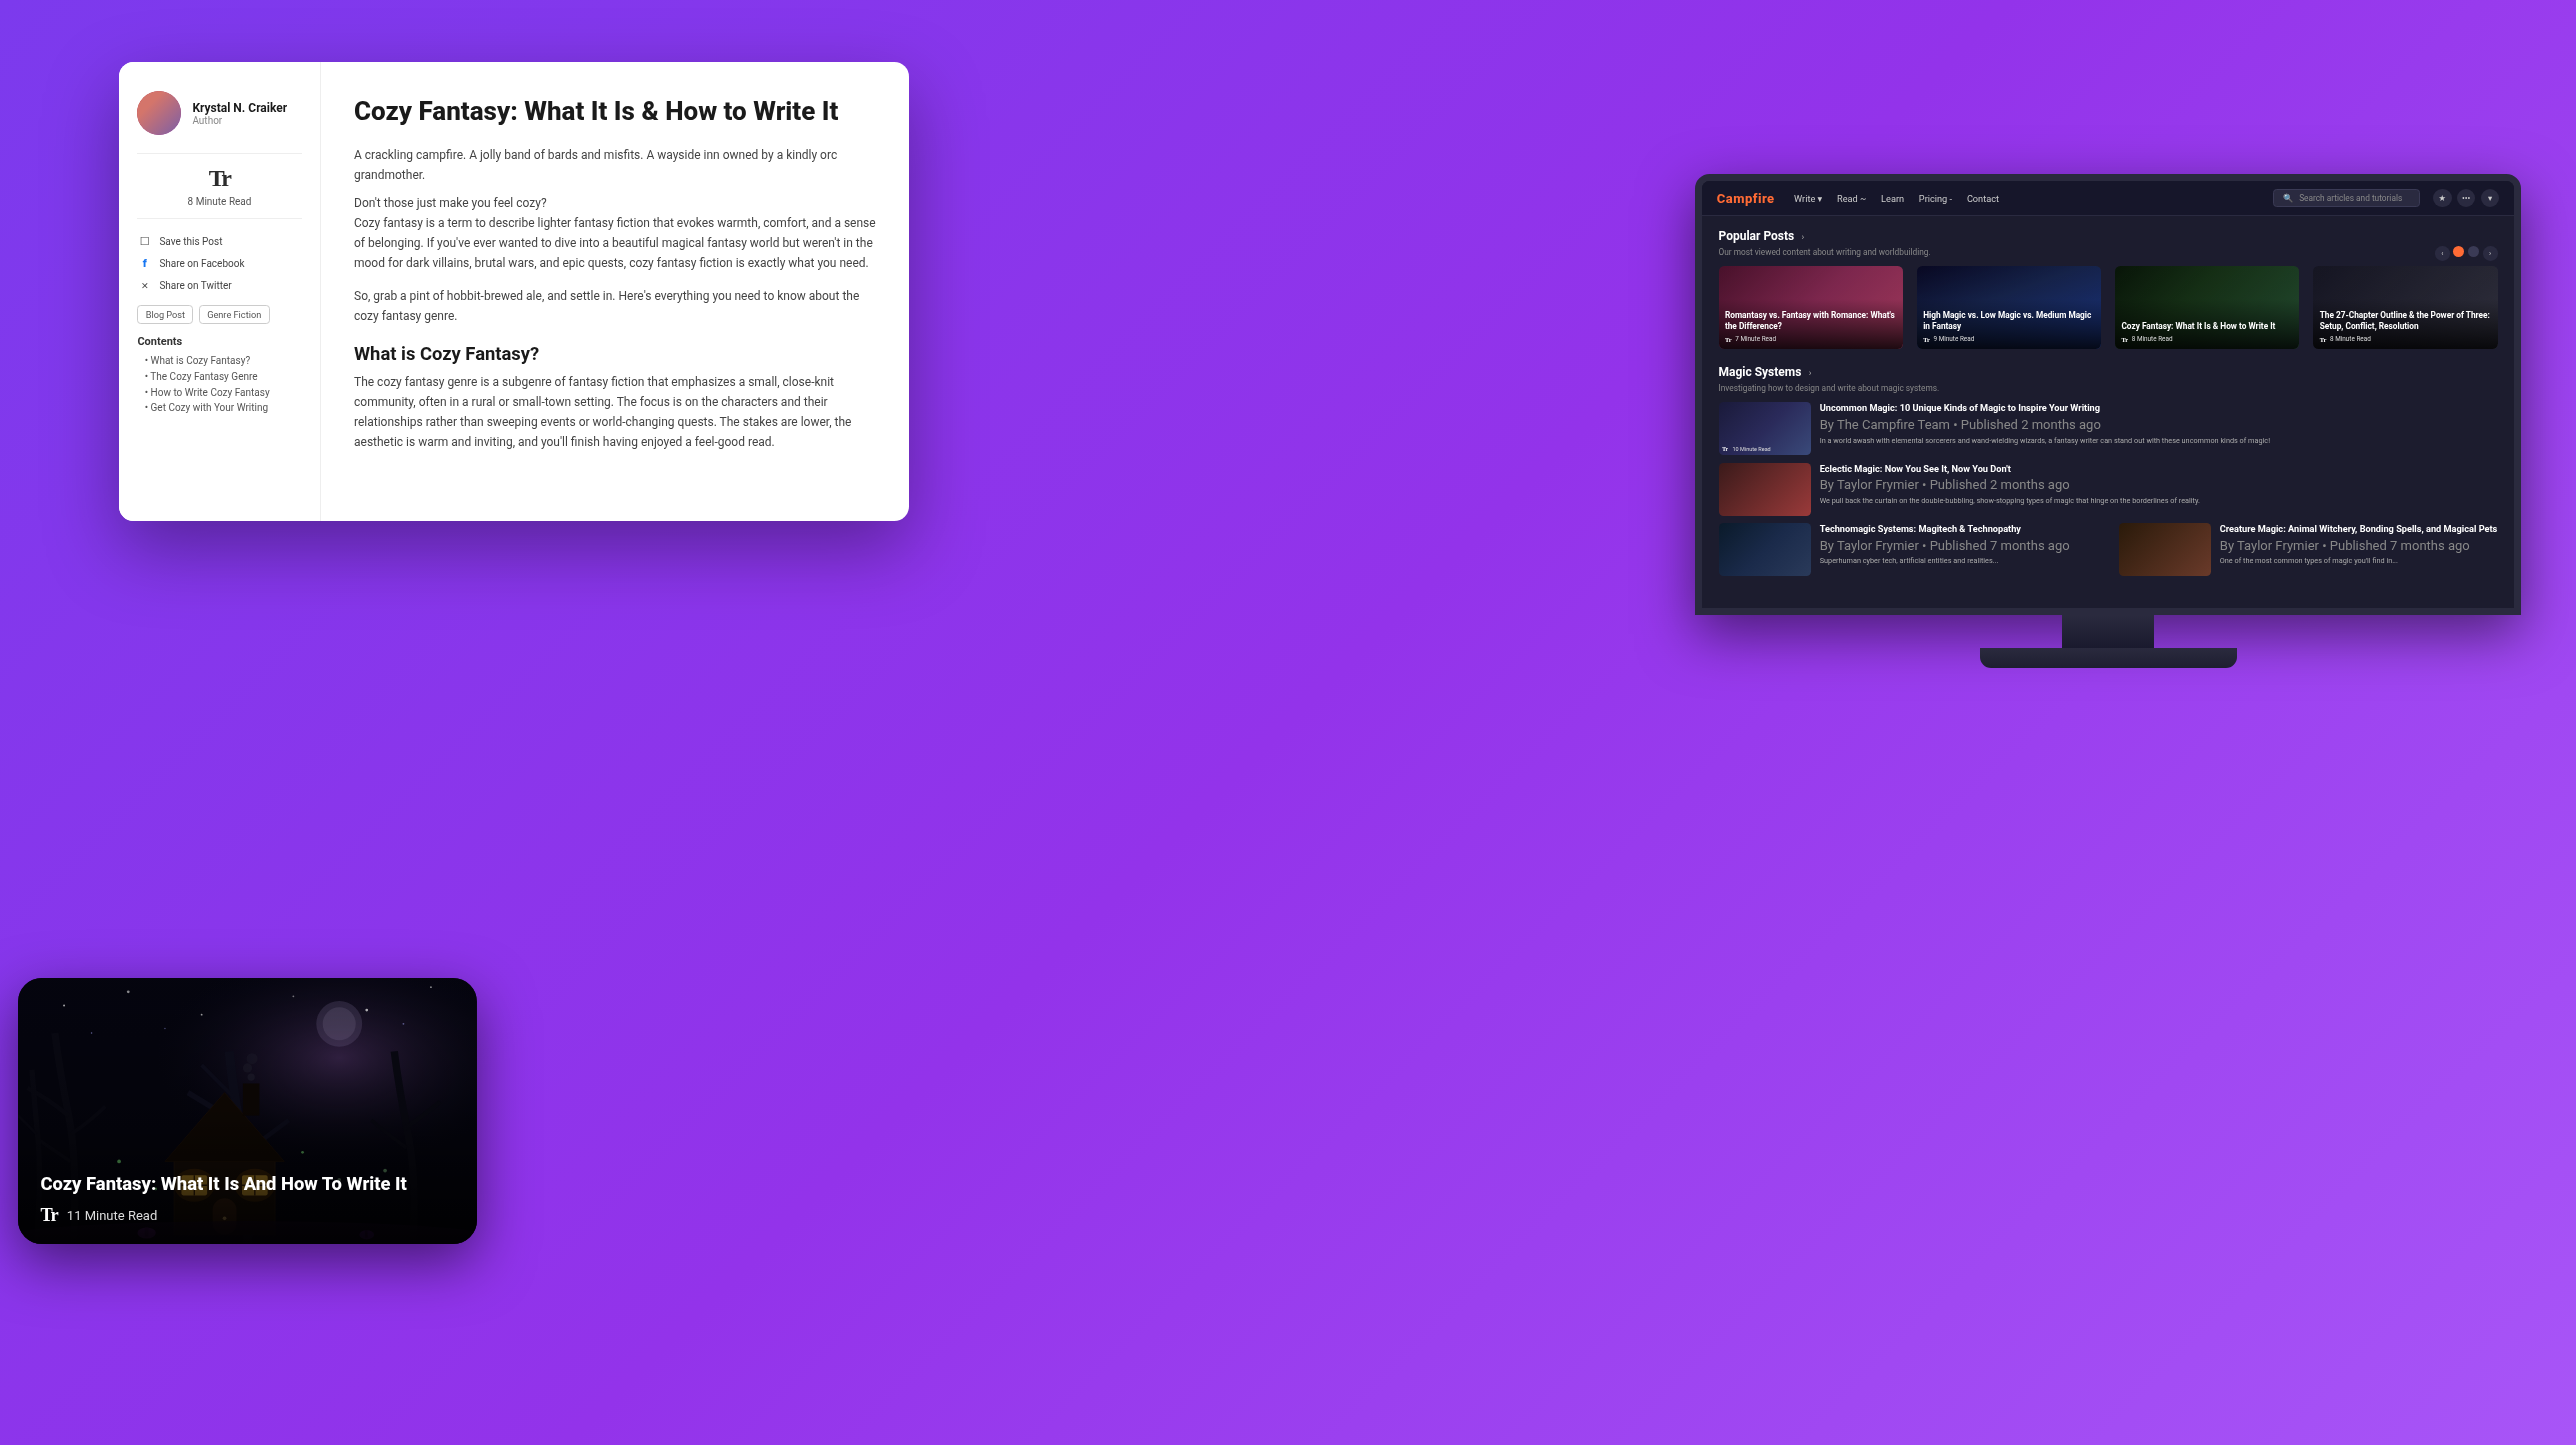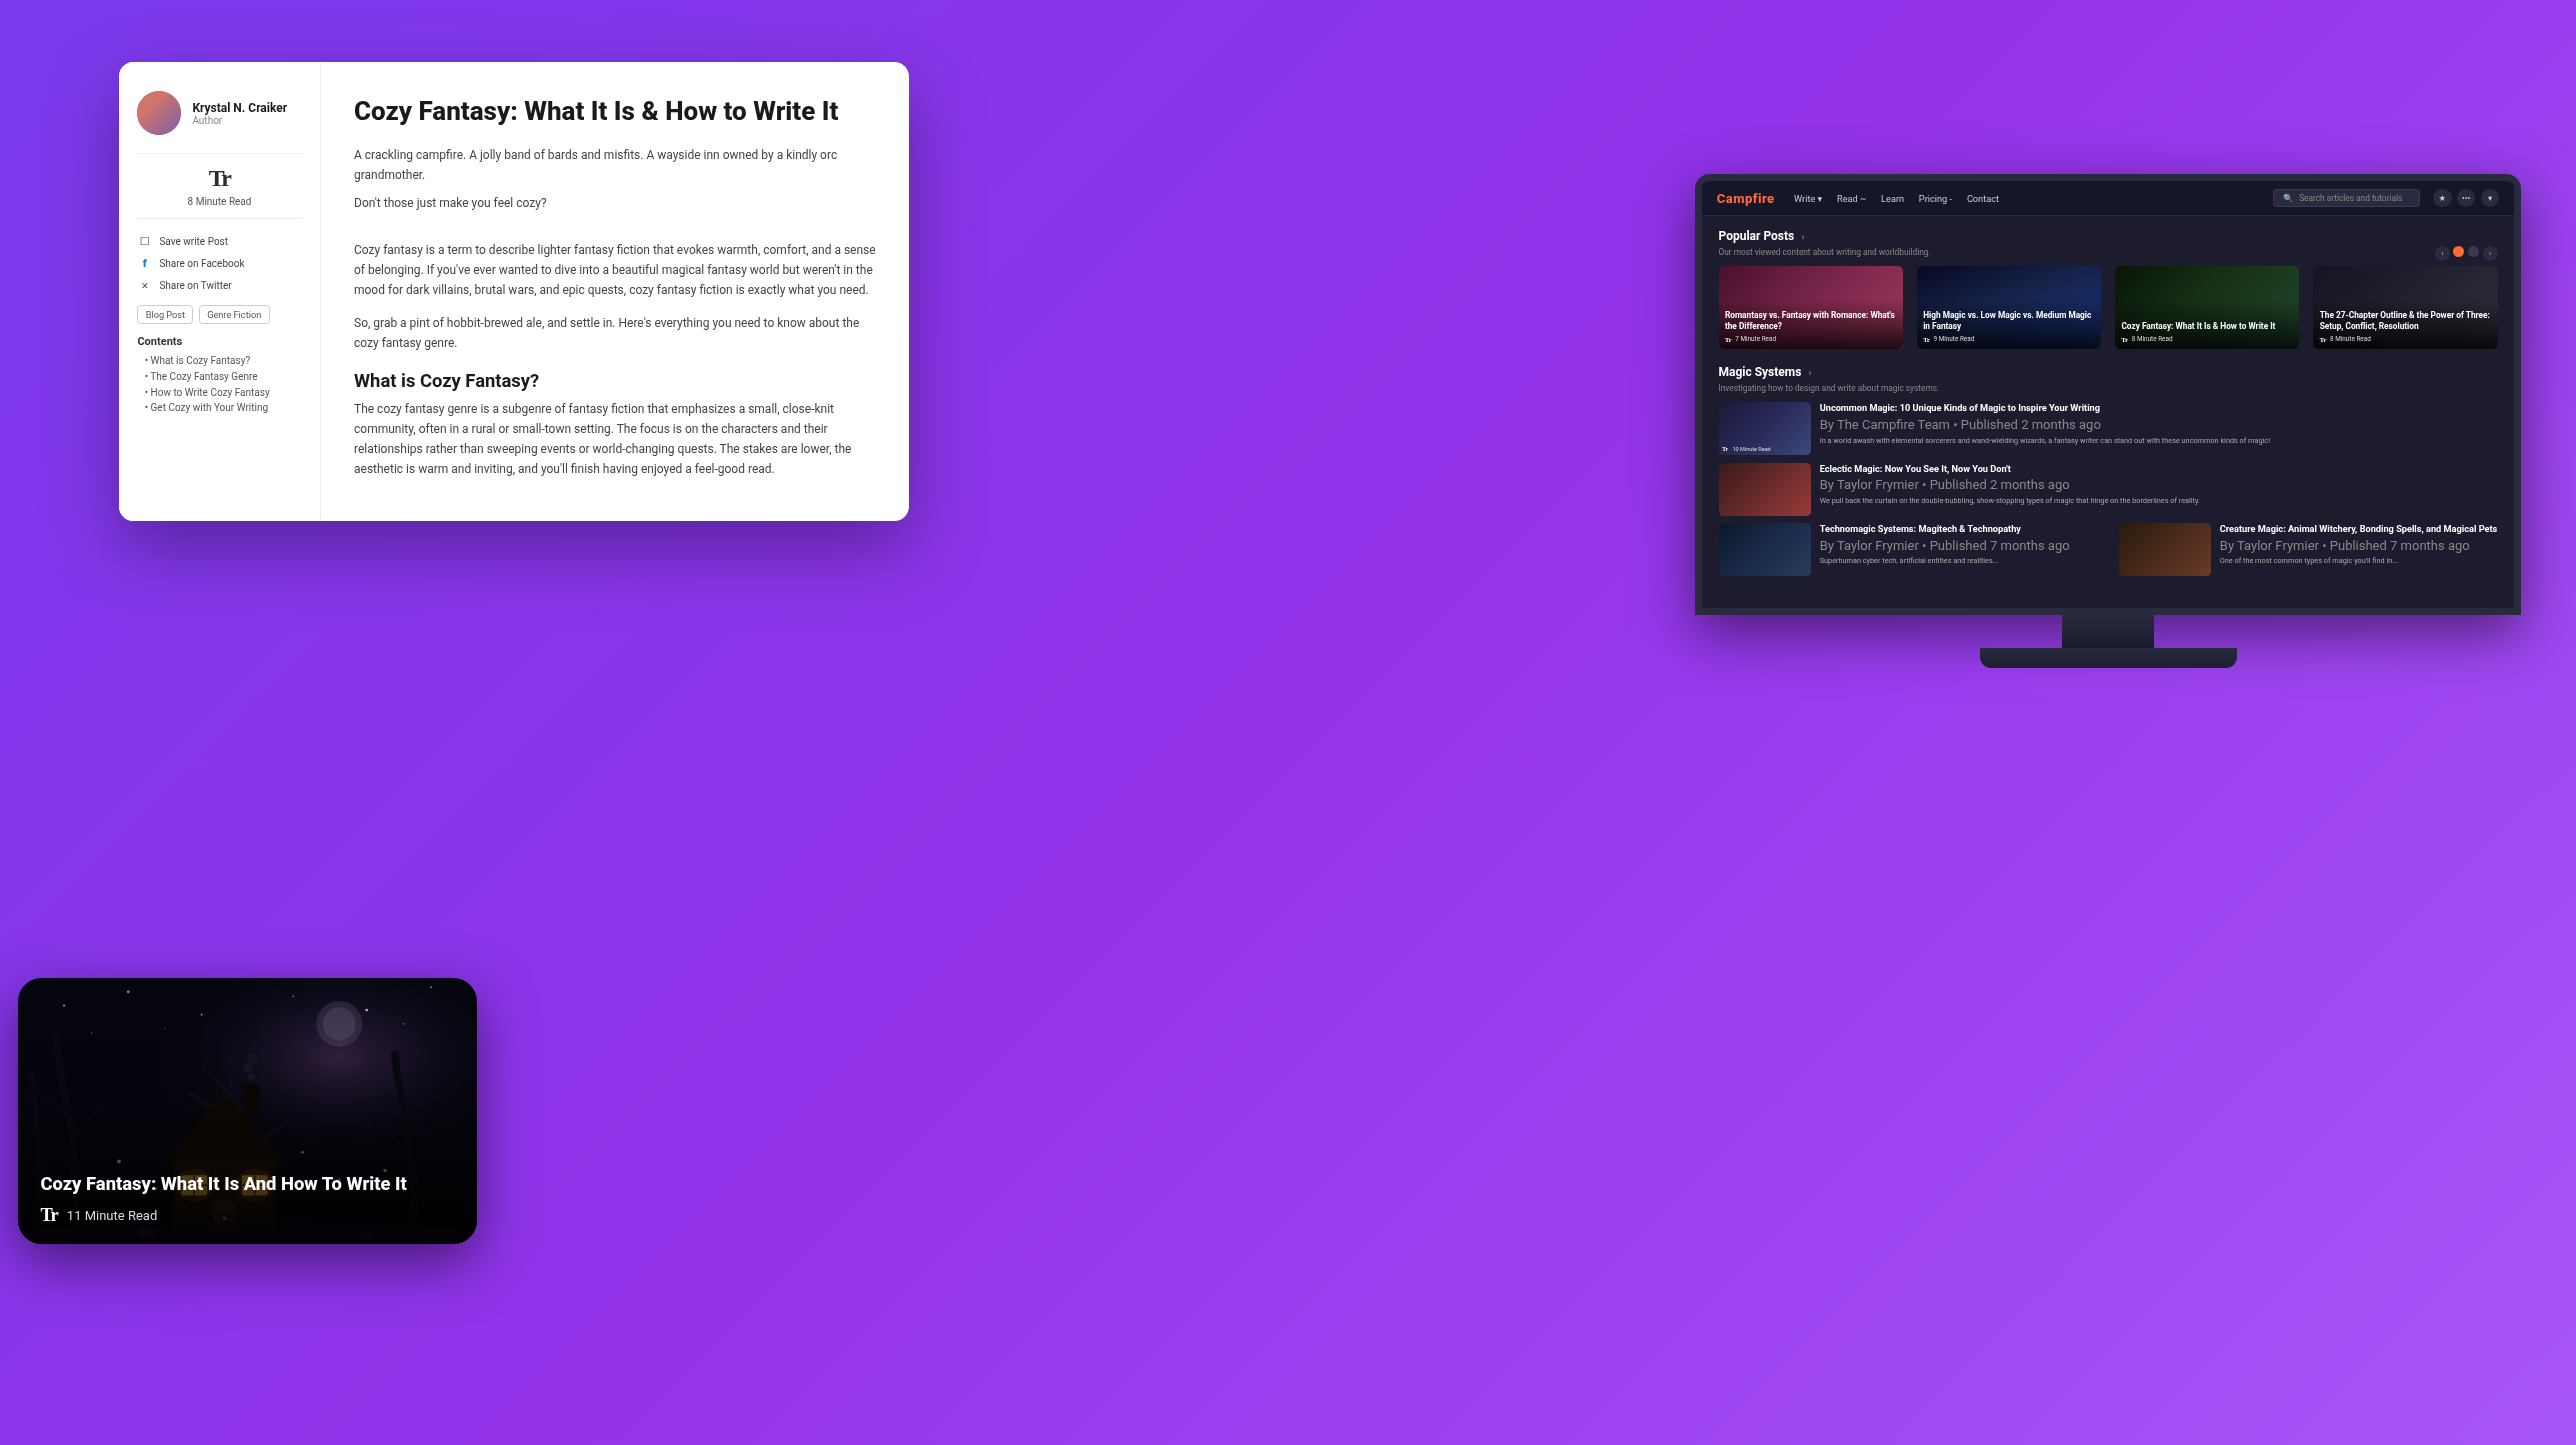--- a/index.html
+++ b/index.html
@@ -180,21 +180,21 @@
     .blog-intro {
       font-size: 12px;
       color: #444;
       line-height: 1.65;
       margin-bottom: 11px;
     }
 
     .blog-question {
       font-size: 12px;
       color: #444;
-      margin-bottom: 31px;
+      margin-bottom: 4px;
     }
 
     .blog-body-text {
       font-size: 12px;
       color: #444;
       line-height: 1.65;
       margin-bottom: 13px;
     }
 
     .blog-h2 {
@@ -593,21 +593,21 @@
     </div>
 
     <div class="read-time-section">
       <div class="tt-icon">Tr</div>
       <div class="read-time-label">8 Minute Read</div>
     </div>
 
     <div class="social-section">
       <div class="social-item">
         <div class="social-icon">☐</div>
-        <span>Save write Post</span>
+        <span>Save this Post</span>
       </div>
       <div class="social-item">
         <div class="social-icon" style="font-weight:900;color:#1877F2;">f</div>
         <span>Share on Facebook</span>
       </div>
       <div class="social-item">
         <div class="social-icon" style="font-size:9.2px;">✕</div>
         <span>Share on Twitter</span>
       </div>
     </div>

